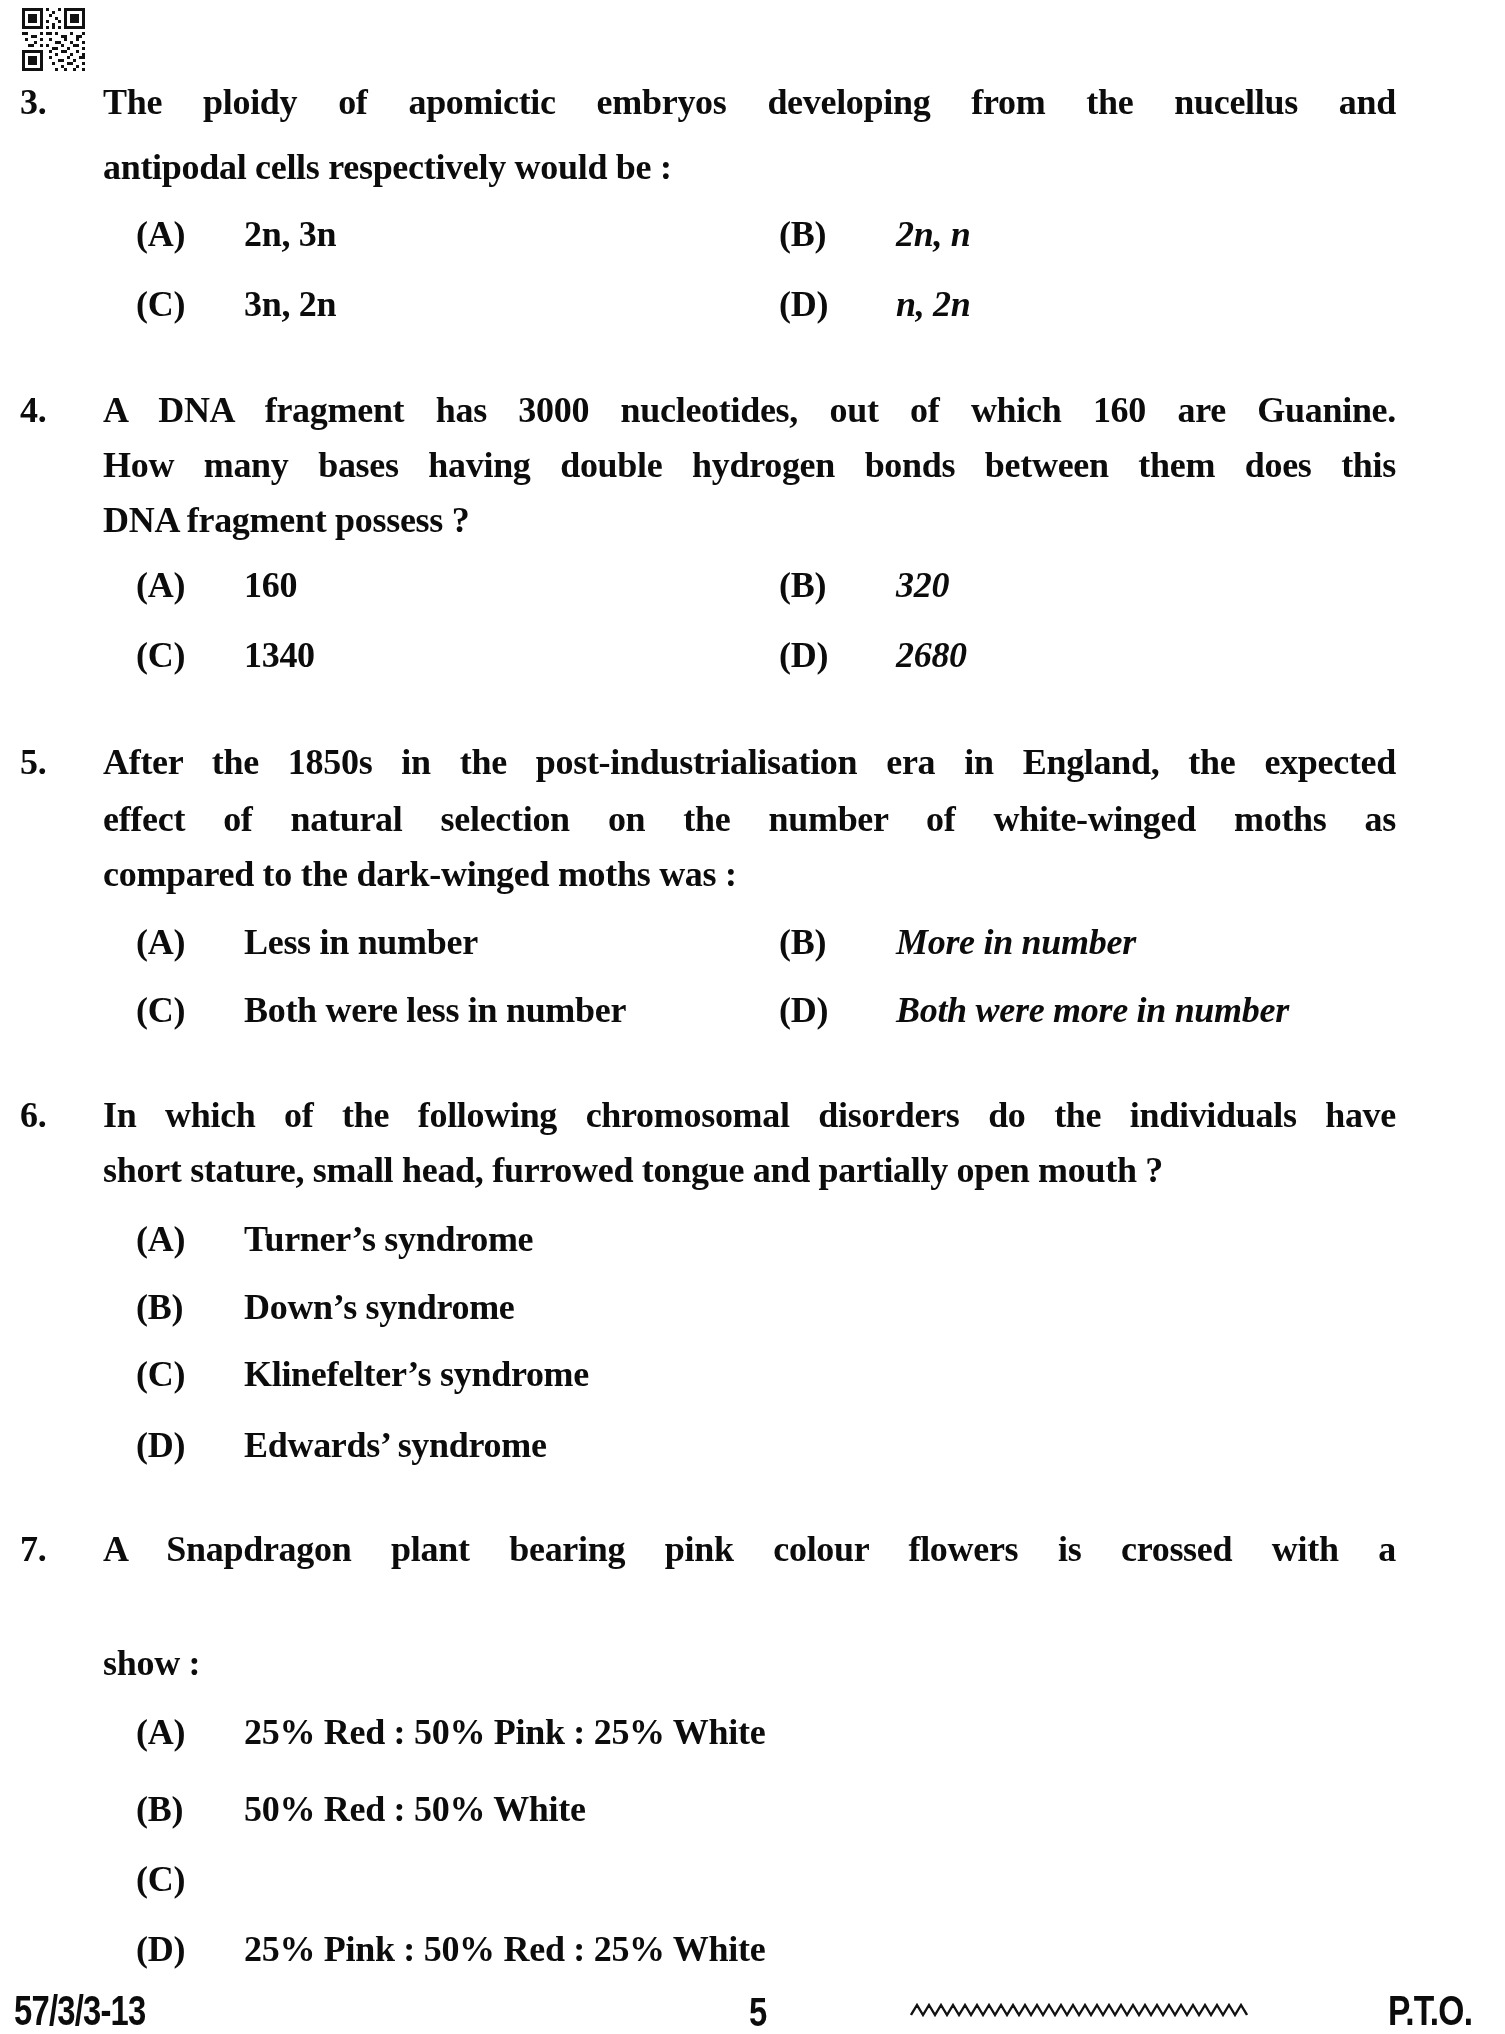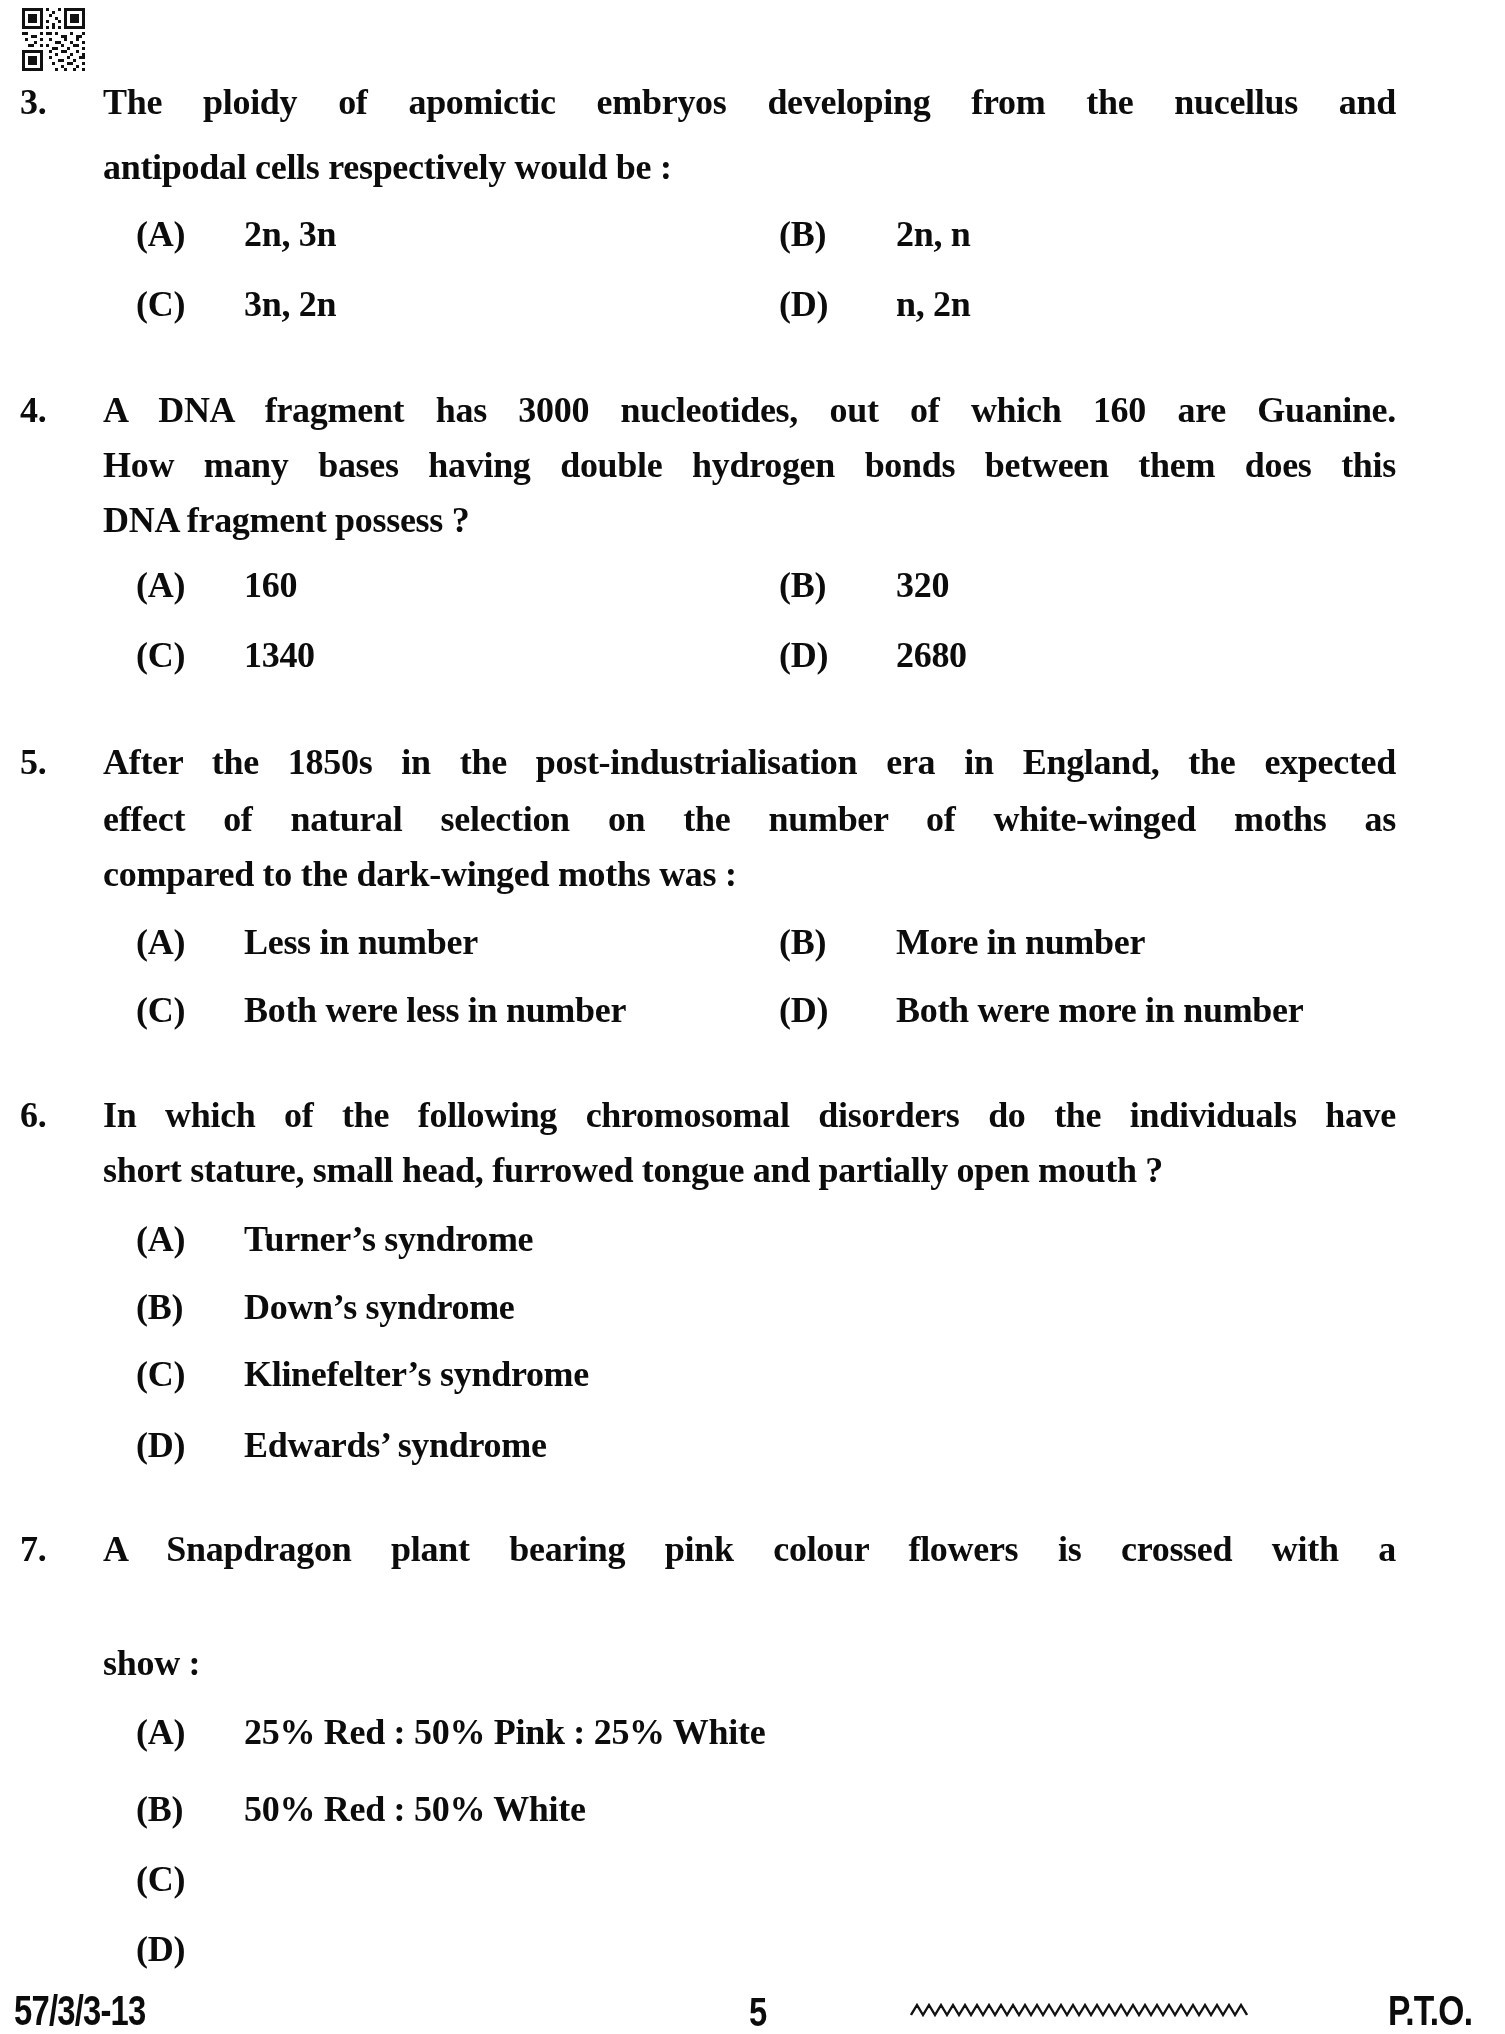--- a/index.html
+++ b/index.html
@@ -16,21 +16,21 @@
     overflow:hidden;
   }
   .qnum{position:absolute;left:20px;width:70px;}
   .line{position:absolute;left:103px;width:1293px;white-space:nowrap;}
   .line.just{white-space:normal;text-align:justify;text-align-last:justify;}
   .lab{position:absolute;}
   .txt{position:absolute;white-space:nowrap;}
   .lab.c1{left:136px;}
   .txt.c1{left:244px;}
   .lab.c2{left:779px;}
-  .txt.c2{left:896px;}
+  .txt.c2{left:896px;font-style:italic;}
   sub{font-size:0.62em;line-height:0;}
   .qr{position:absolute;left:22px;top:7px;}
   .squiggle{position:absolute;left:910px;top:2001px;}
   .footer-code{
     position:absolute;left:14px;top:1990px;
     font-family:"Liberation Sans","DejaVu Sans",sans-serif;
     font-size:42px;line-height:42px;letter-spacing:-1px;
     transform:scaleX(.78);transform-origin:left center;
   }
   .page-num{
@@ -178,20 +178,21 @@
 
   <div class="qnum" style="top:1527px">7.</div>
   <div class="line just" style="top:1527px">A Snapdragon plant bearing pink colour flowers is crossed with a</div>
   <div class="line" style="top:1641px">show :</div>
   <span class="lab c1" style="top:1710px">(A)</span>
   <span class="txt c1" style="top:1710px">25% Red : 50% Pink : 25% White</span>
   <span class="lab c1" style="top:1787px">(B)</span>
   <span class="txt c1" style="top:1787px">50% Red : 50% White</span>
   <span class="lab c1" style="top:1857px">(C)</span>
   <span class="lab c1" style="top:1927px">(D)</span>
+  <span class="txt c1" style="top:1927px">25% Pink : 50% Red : 25% White</span>
 
   <div class="footer-code">57/3/3-13</div>
   <div class="page-num">5</div>
   <svg class="squiggle" width="338" height="18" viewBox="0 0 338 18">
     <path d="M1 14 l6 -10 6 10 6 -10 6 10 6 -10 6 10 6 -10 6 10 6 -10 6 10 6 -10 6 10 6 -10 6 10 6 -10 6 10 6 -10 6 10 6 -10 6 10 6 -10 6 10 6 -10 6 10 6 -10 6 10 6 -10 6 10 6 -10 6 10 6 -10 6 10 6 -10 6 10 6 -10 6 10 6 -10 6 10 6 -10 6 10 6 -10 6 10 6 -10 6 10 6 -10 6 10 6 -10 6 10 6 -10 6 10 6 -10 6 10 6 -10 6 10 6 -10 6 10" fill="none" stroke="#111" stroke-width="2.4" stroke-linejoin="miter"></path>
   </svg>
   <div class="pto">P.T.O.</div>
 
 </div>
 

